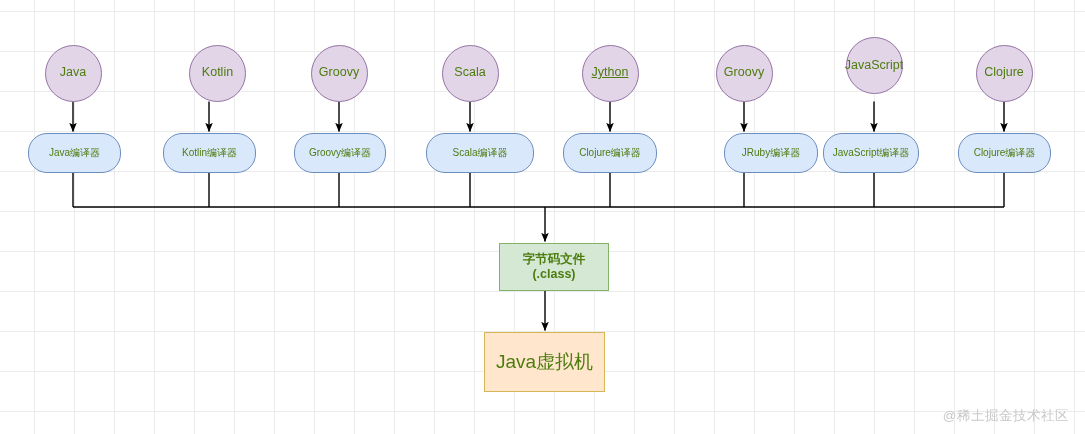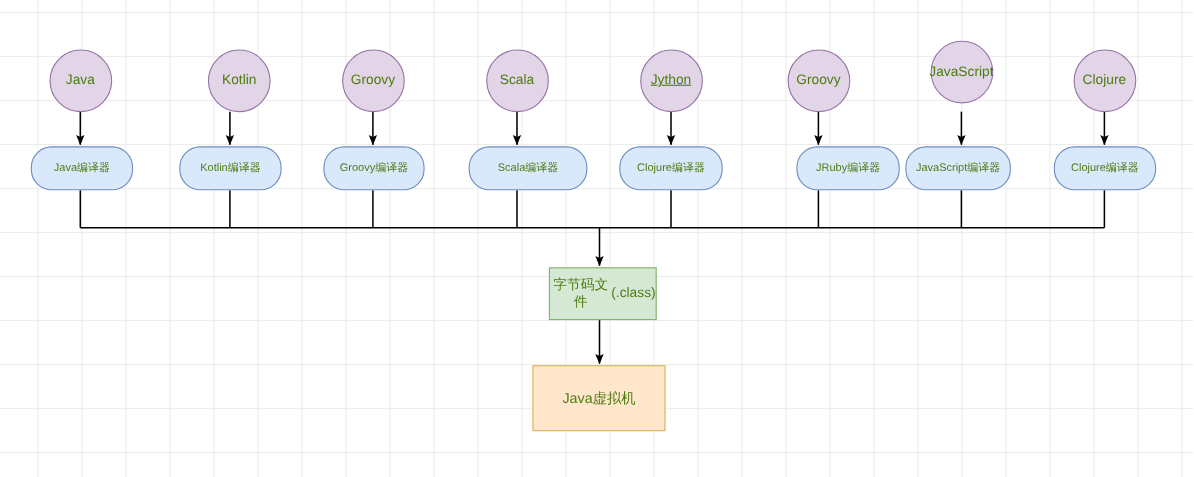--- a/index.html
+++ b/index.html
@@ -53,21 +53,21 @@
     height: 40px;
   }
   .bytecode-box {
     background: #d5e8d4;
     border: 1px solid #82b366;
     font-size: 12.5px;
   }
   .jvm-box {
     background: #ffe6cc;
     border: 1px solid #d6b656;
-    font-size: 13px;
+    font-size: 19px;
   }
   .watermark {
     position: absolute;
     right: 16px;
     bottom: 9px;
     font-size: 13.5px;
     color: #c9c9c9;
     letter-spacing: 0.5px;
     user-select: none;
   }
@@ -148,22 +148,23 @@
       </div>
       <div class="node compiler-box" style="left: 823px; top: 133px; width: 96px; height: 40px;">
         <span>JavaScript编译器</span>
       </div>
       <div class="node lang-circle" style="left: 975.5px; top: 44.5px;">
         <span>Clojure</span>
       </div>
       <div class="node compiler-box" style="left: 958px; top: 133px; width: 93px; height: 40px;">
         <span>Clojure编译器</span>
       </div>
-      <div class="node bytecode-box" style="left: 499px; top: 243px; width: 98px; height: 48px; flex-direction: row;">
+      <div class="node bytecode-box" style="left: 499px; top: 243px; width: 110px; height: 48px; flex-direction: column; font-weight: bold;">
         <span>字节码文件</span>
         <span>(.class)</span>
       </div>
       <div class="node jvm-box" style="left: 484px; top: 332px; width: 121px; height: 60px;">
         <span>Java虚拟机</span>
       </div>
     </div>
 
+  <div class="watermark">@稀土掘金技术社区</div>
 </div>
 
 </body></html>

